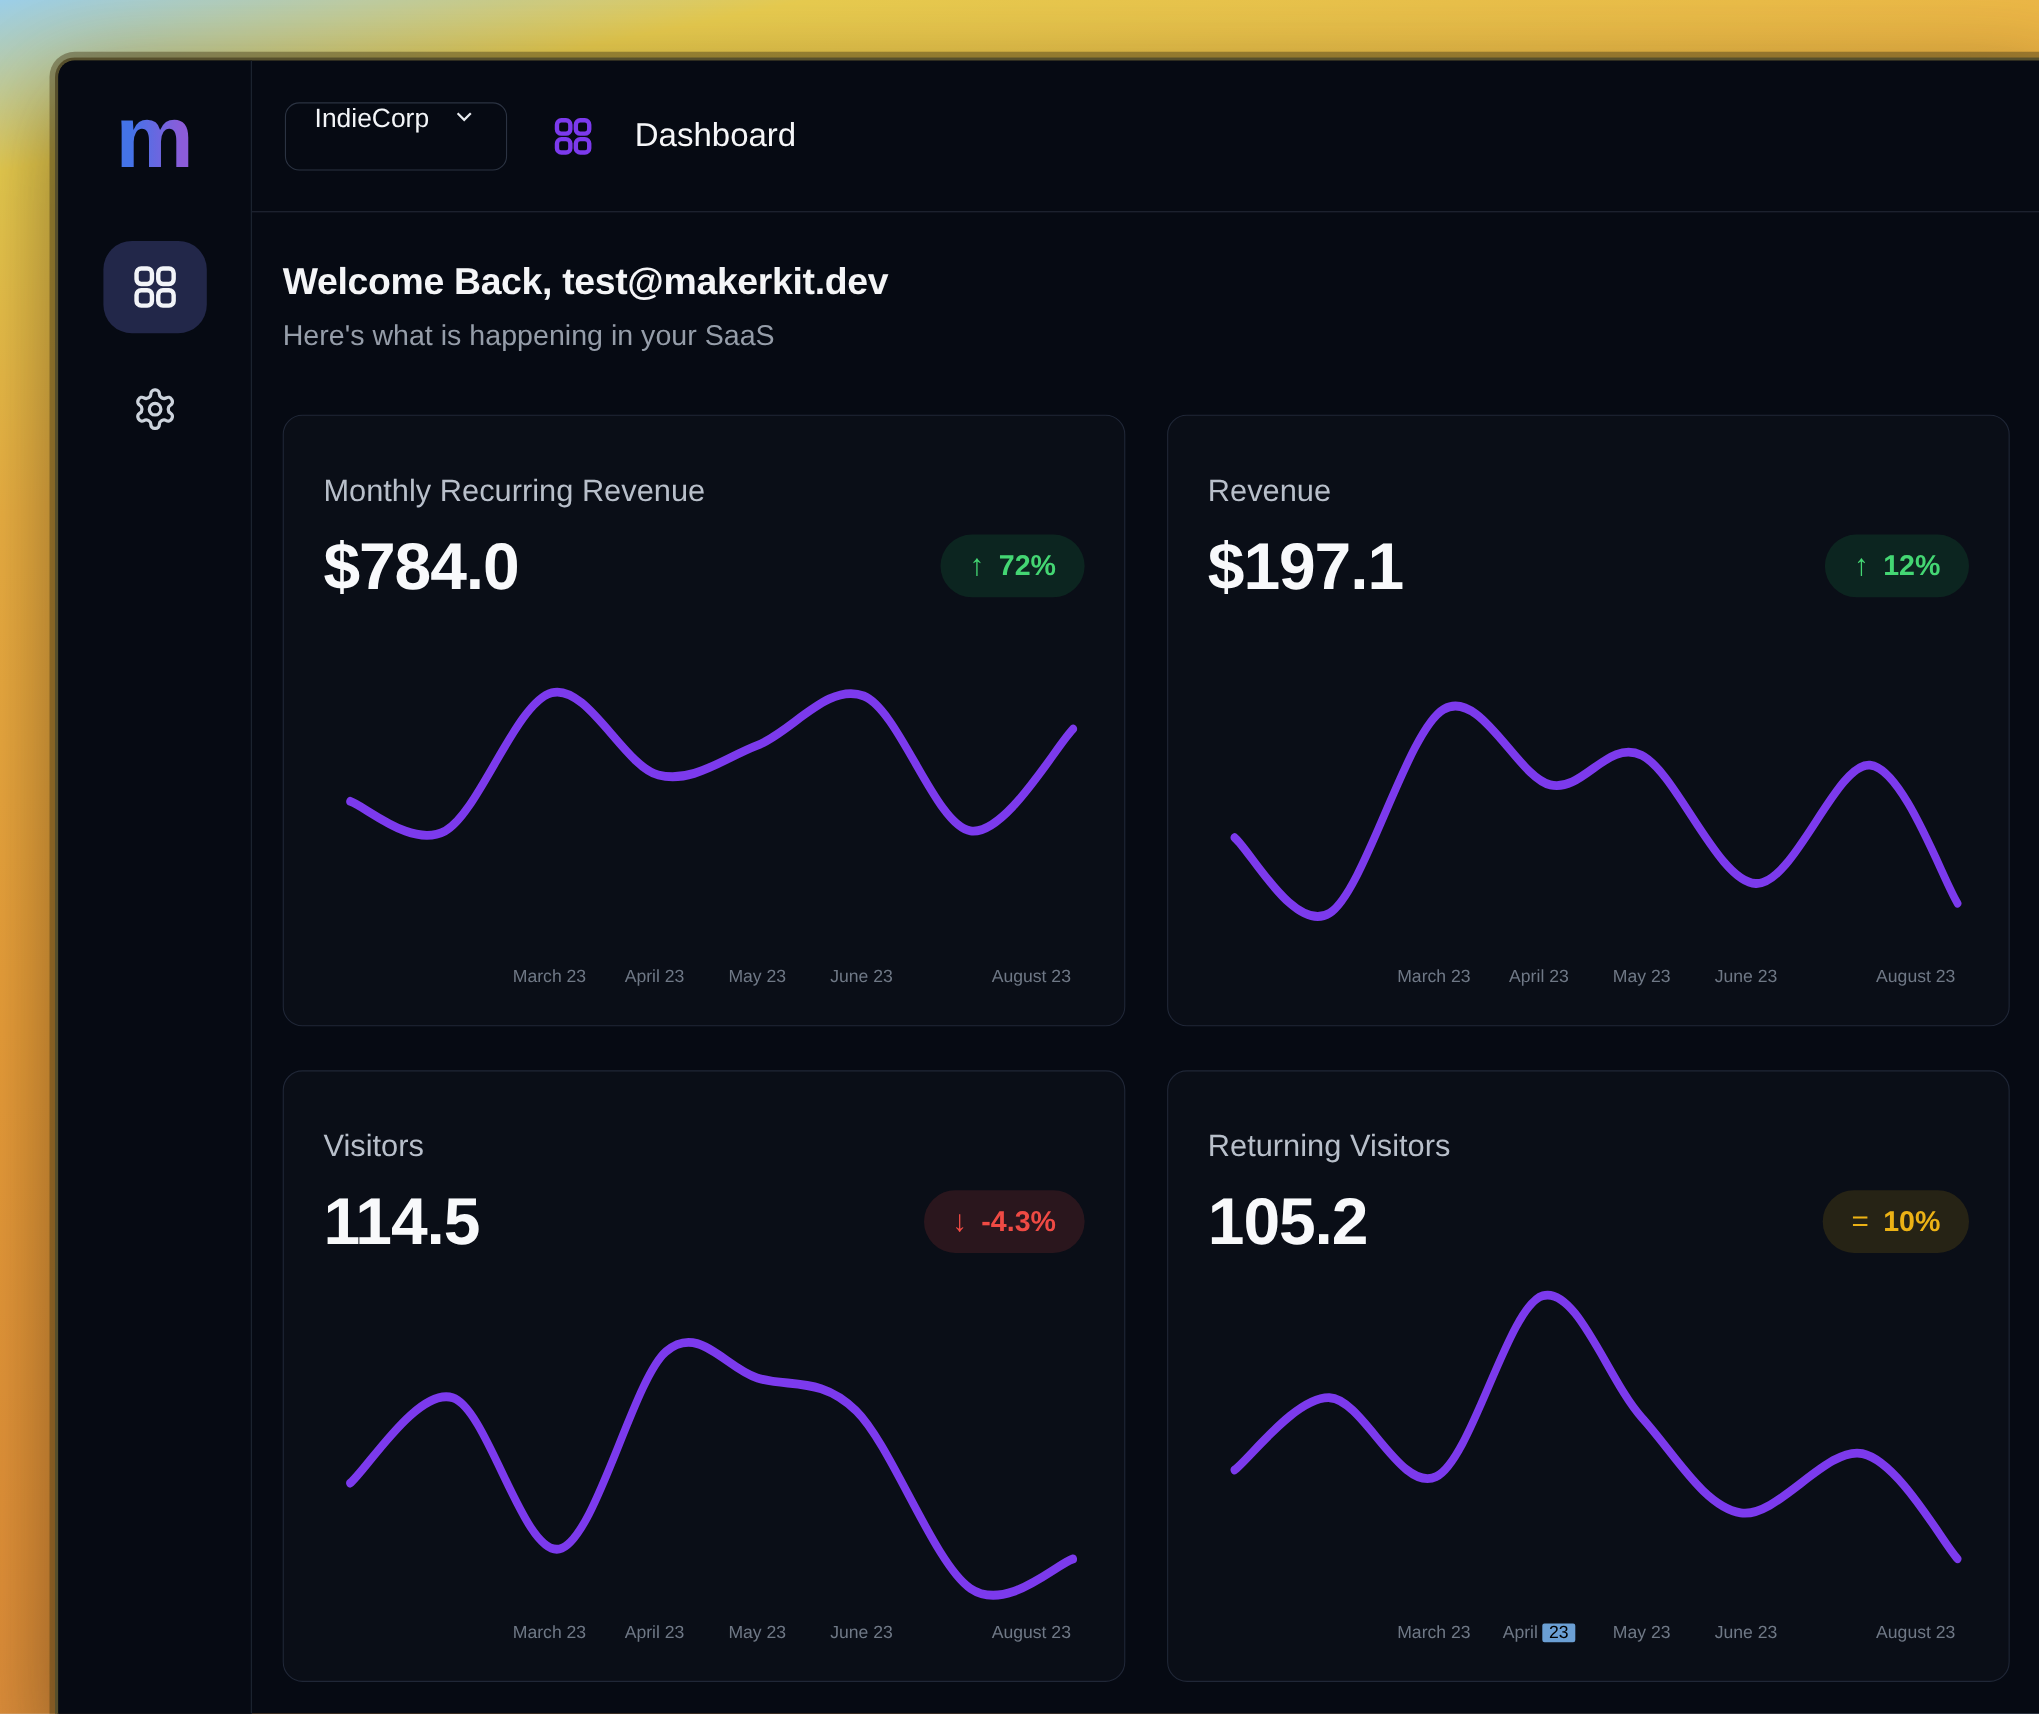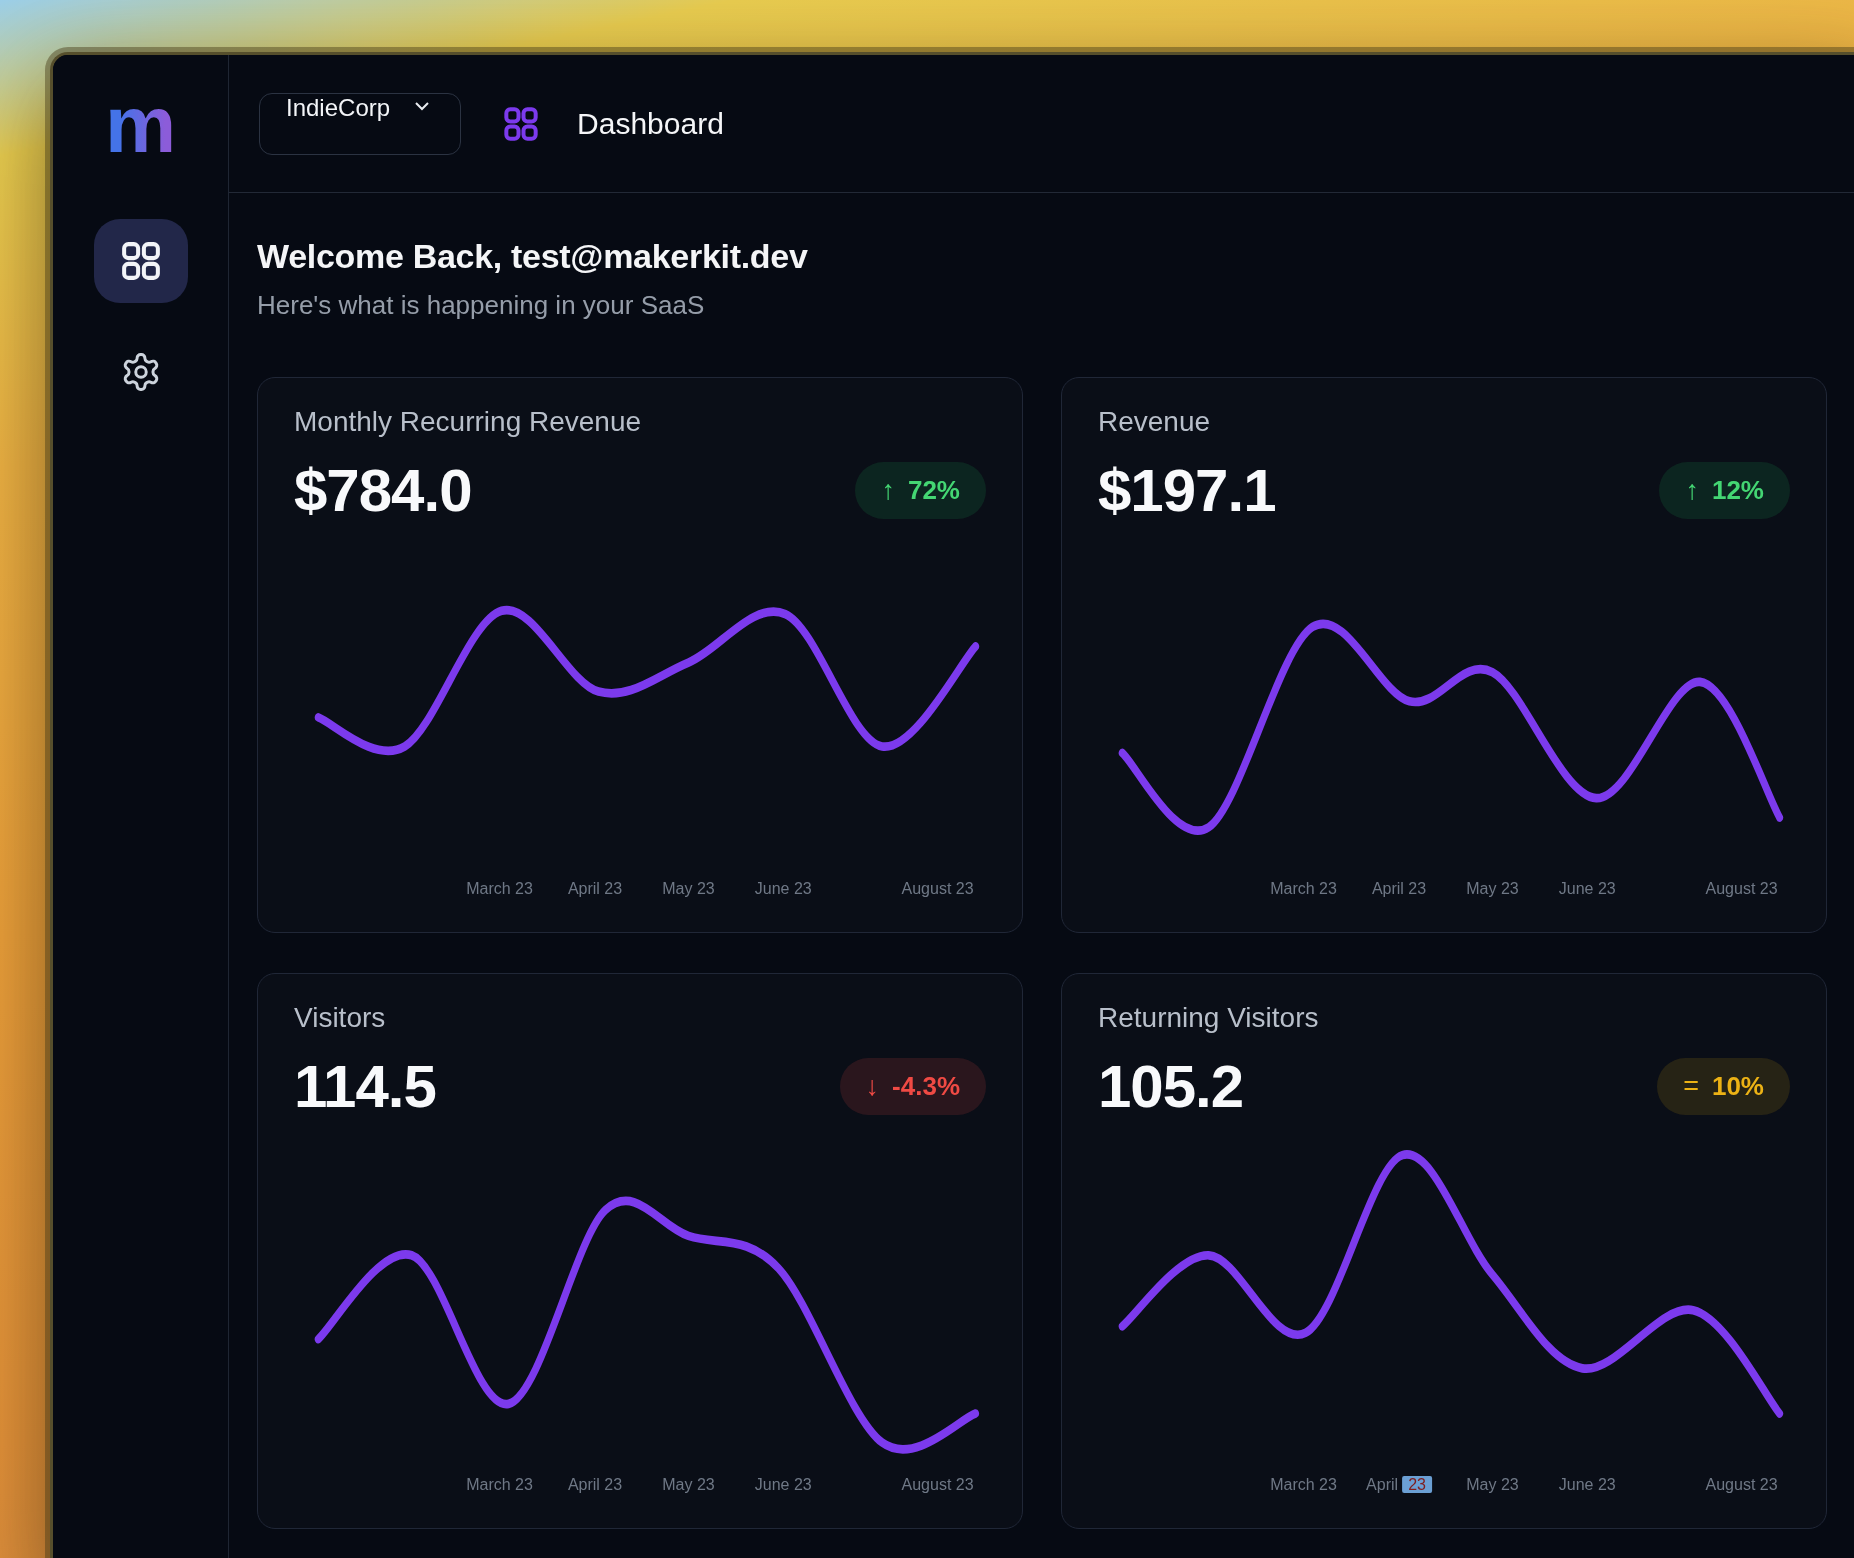--- a/index.html
+++ b/index.html
@@ -76,21 +76,21 @@
 
   .grid {
     margin-top:56px;
     display:grid; grid-template-columns:766px 766px; gap:40px 38px;
   }
   .card {
     height:556px;
     background:#0a0e17;
     border:1px solid #202737;
     border-radius:18px;
-    padding:28px 36px 26px 36px;
+    padding:52px 36px 26px 36px;
     display:flex; flex-direction:column;
   }
   .card-title { font-size:28px; color:#b8bfca; font-weight:400; }
   .value-row { margin-top:18px; display:flex; align-items:center; justify-content:space-between; }
   .value { font-size:60px; font-weight:800; color:#f8f9fb; letter-spacing:-1px; }
   .badge {
     display:flex; align-items:center; gap:13px;
     padding:13px 26px; border-radius:999px;
     font-size:26px; font-weight:600;
   }
@@ -99,21 +99,21 @@
   .badge.down { background:rgba(239,68,68,0.14);  color:#ef4a44; }
   .badge.flat { background:rgba(234,179,8,0.13);  color:#ecb215; }
 
   .chart-wrap { flex:1; margin-top:18px; position:relative; }
   .chart { position:absolute; inset:0; width:100%; height:100%; }
   .chart-line { fill:none; stroke:#7c3aed; stroke-width:7; stroke-linecap:round; stroke-linejoin:round; }
 
   .axis-row { position:relative; height:26px; margin-top:14px; font-size:16px; color:#6f7886; }
   .axis-row span.tick { position:absolute; top:0; transform:translateX(-50%); white-space:nowrap; }
   .t0{left:29.7%} .t1{left:43.5%} .t2{left:57%} .t3{left:70.7%} .t4{left:93%}
-  .axis-sel { background:#6b9fd4; color:#7f1d1d; padding:0 6px; border-radius:2px; margin-left:4px; }
+  .axis-sel { background:#6b9fd4; color:#000000; padding:0 6px; border-radius:2px; margin-left:4px; }
 </style>
 </head>
 <body>
 
 <div class="window">
 
   <aside class="sidebar">
     <div class="logo">m</div>
     <div class="nav-tile">
       <span style="display:flex">

